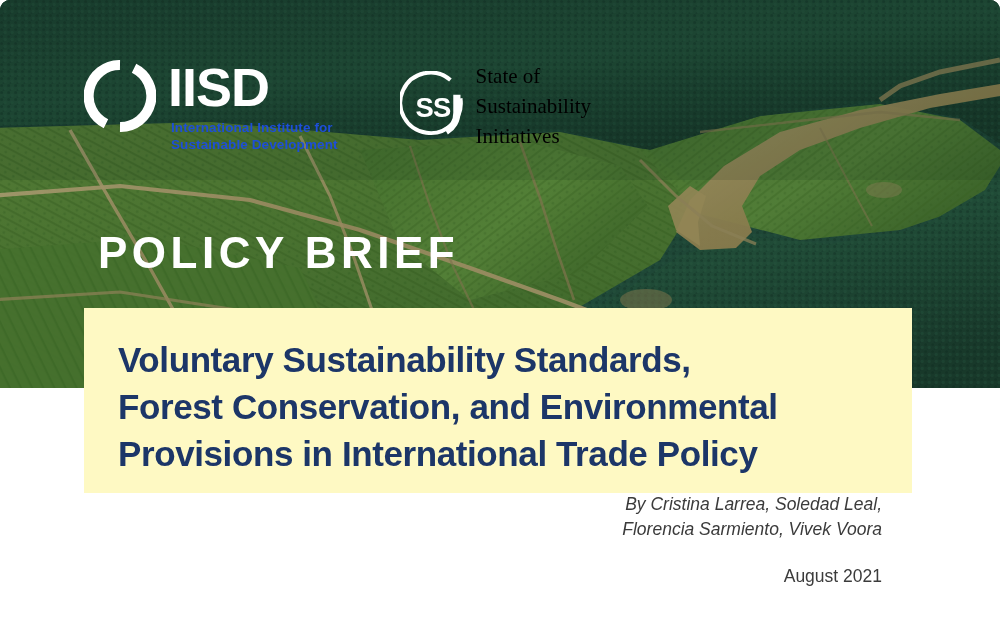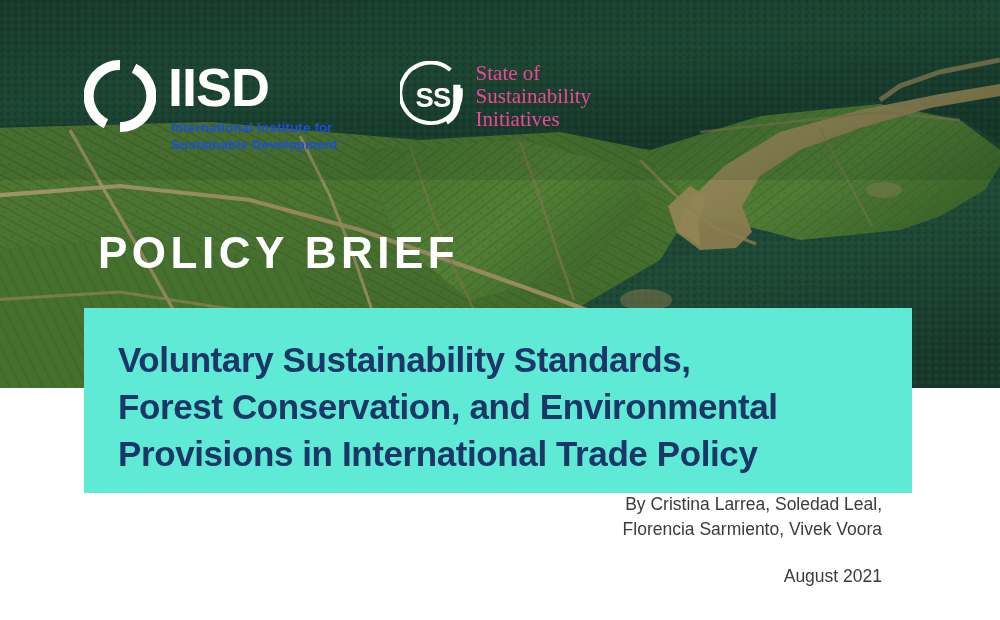--- a/index.html
+++ b/index.html
@@ -11,20 +11,21 @@
   body {
     font-family: "Liberation Sans", sans-serif;
   }
 
   .page {
     position: relative;
     width: 1000px;
     height: 620px;
     background: #ffffff;
     overflow: hidden;
+    border-radius: 10px;
   }
 
   
   .hero {
     position: absolute;
     left: 0;
     top: 0;
     width: 1000px;
     height: 388px;
     overflow: hidden;
@@ -92,22 +93,22 @@
     margin-top: 4px;
   }
   .ssi-mark {
     width: 72px;
     height: 72px;
     flex: 0 0 auto;
   }
   .ssi-text {
     font-family: "Liberation Serif", serif;
     font-size: 21px;
-    line-height: 23px;
-    color: #ec4899;
+    line-height: 30px;
+    color: #000000;
     white-space: pre-line;
     margin: 0;
     padding-bottom: 2px;
   }
 
   
   .kicker {
     position: absolute;
     left: 86px;
     top: 222px;
@@ -121,21 +122,21 @@
     margin: 12px;
   }
 
   
   .title-panel {
     position: absolute;
     left: 84px;
     top: 308px;
     width: 828px;
     min-height: 185px;
-    background: #5eead4;
+    background: #fef9c3;
     z-index: 7;
     box-sizing: border-box;
     padding: 28px 34px 10px 34px;
   }
   .doc-title {
     font-family: "Liberation Sans", sans-serif;
     font-weight: bold;
     font-size: 35px;
     line-height: 47px;
     letter-spacing: -0.4px;
@@ -152,20 +153,21 @@
     text-align: right;
     z-index: 8;
   }
   .authors {
     font-family: "Liberation Sans", sans-serif;
     font-size: 17.5px;
     line-height: 25px;
     color: #3b3b3b;
     margin: 0;
     white-space: pre-line;
+    font-style: italic;
   }
   .pubdate {
     font-family: "Liberation Sans", sans-serif;
     font-size: 17.5px;
     line-height: 25px;
     color: #3b3b3b;
     margin: 22px 0 0 0;
   }
 </style>
 </head>

